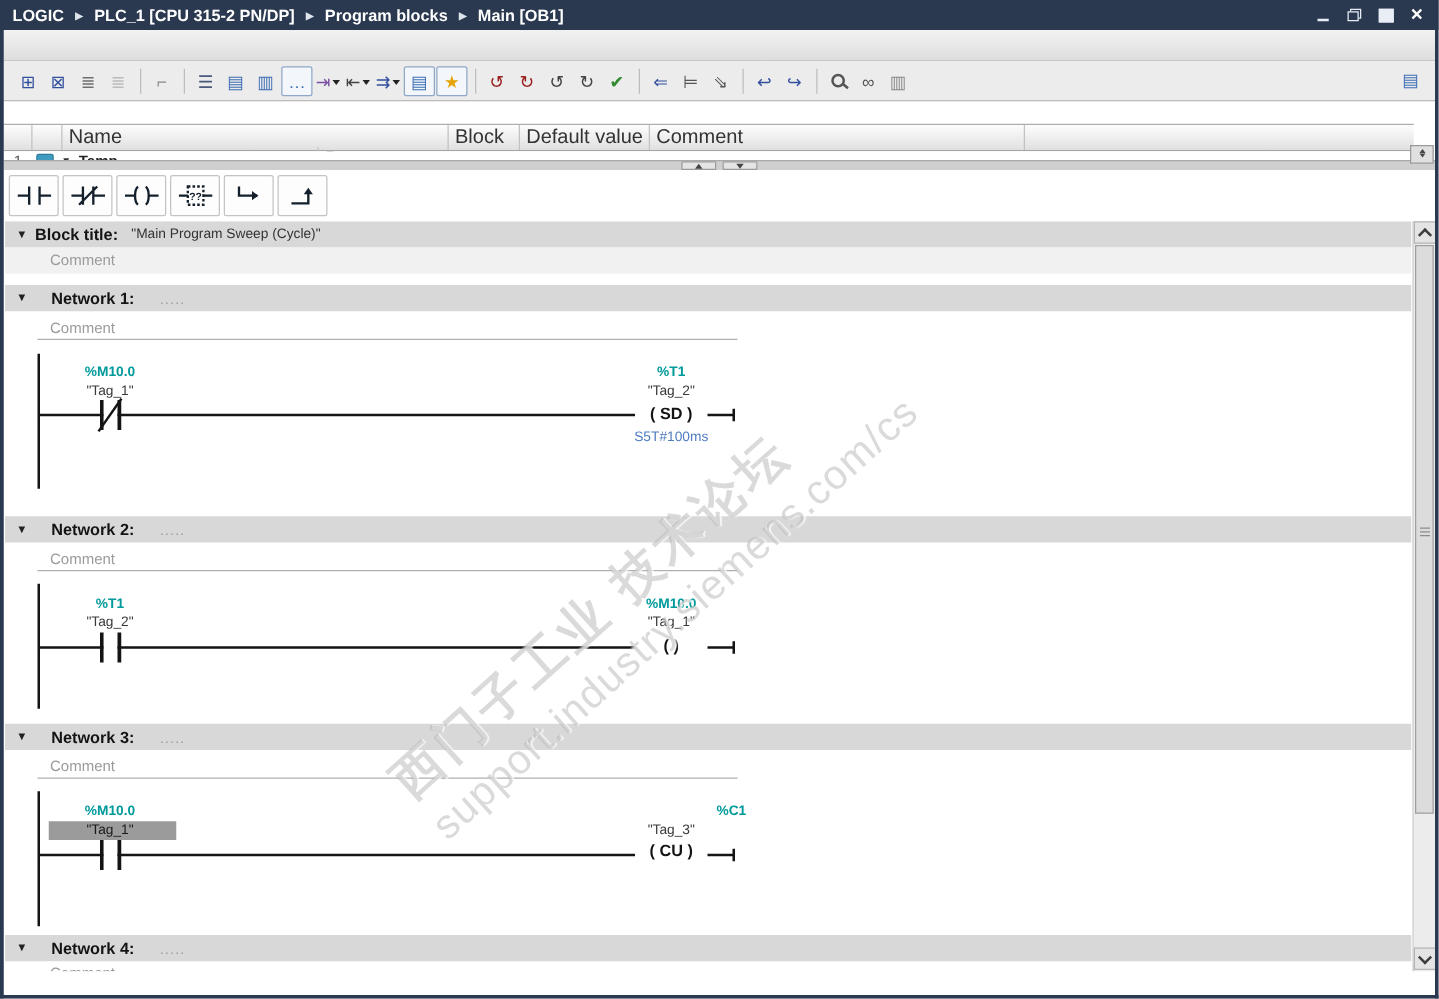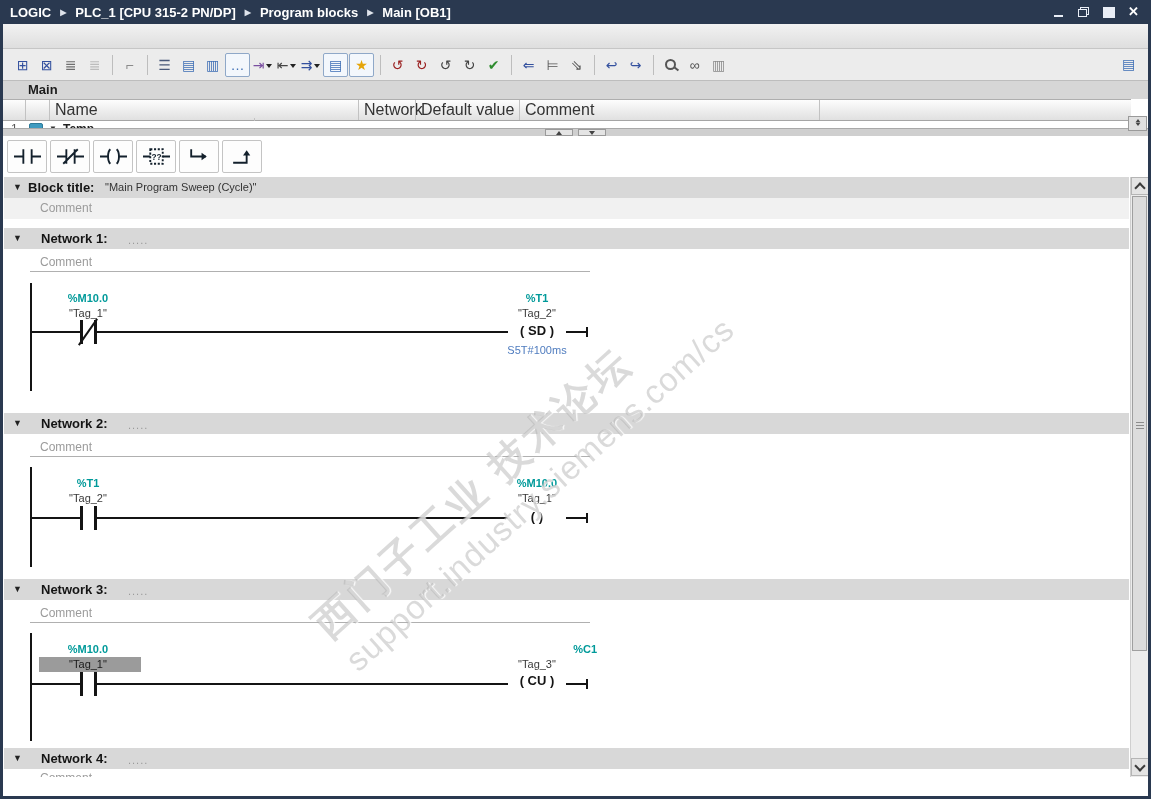--- a/index.html
+++ b/index.html
@@ -235,27 +235,26 @@
         <span style="color: rgb(85, 85, 85);">∞</span>
       </span>
       <span class="tb-icon">
         <span style="color: rgb(138, 138, 138);">▥</span>
       </span>
     </div>
   <div id="tb-right"><span class="tb-icon">
         <span style="color: rgb(63, 111, 181);">▤</span>
       </span></div>
 
-  <div id="tbl-title">Main</div>
   <div id="tbl-head">
     <div class="th" style="left:0;width:22px;border-left:none;"></div>
     <div class="th" style="left:22px;width:24px;"></div>
     <div class="th" style="left:46px;width:189px;">Name</div>
     <div class="th" style="left:251px;width:120px;margin-top:18px;">Data type</div>
-    <div class="th" style="left:355px;width:57px;">Network</div>
+    <div class="th" style="left:355px;width:57px;">Block</div>
     <div class="th" style="left:412px;width:104px;">Default value</div>
     <div class="th" style="left:516px;width:300px;">Comment</div>
     <div class="th" style="left:816px;width:312px;"></div>
   </div>
   <div id="tbl-row1">
     <div class="row1-inner">
       <span style="position:absolute;left:8px;top:1px;color:#555;">1</span>
       <span class="var-icon"></span>
       <span class="exp" style="position:absolute;left:46px;top:3px;">▼</span>
       <span style="position:absolute;left:60px;top:1px;font-weight:bold;">Temp</span>

